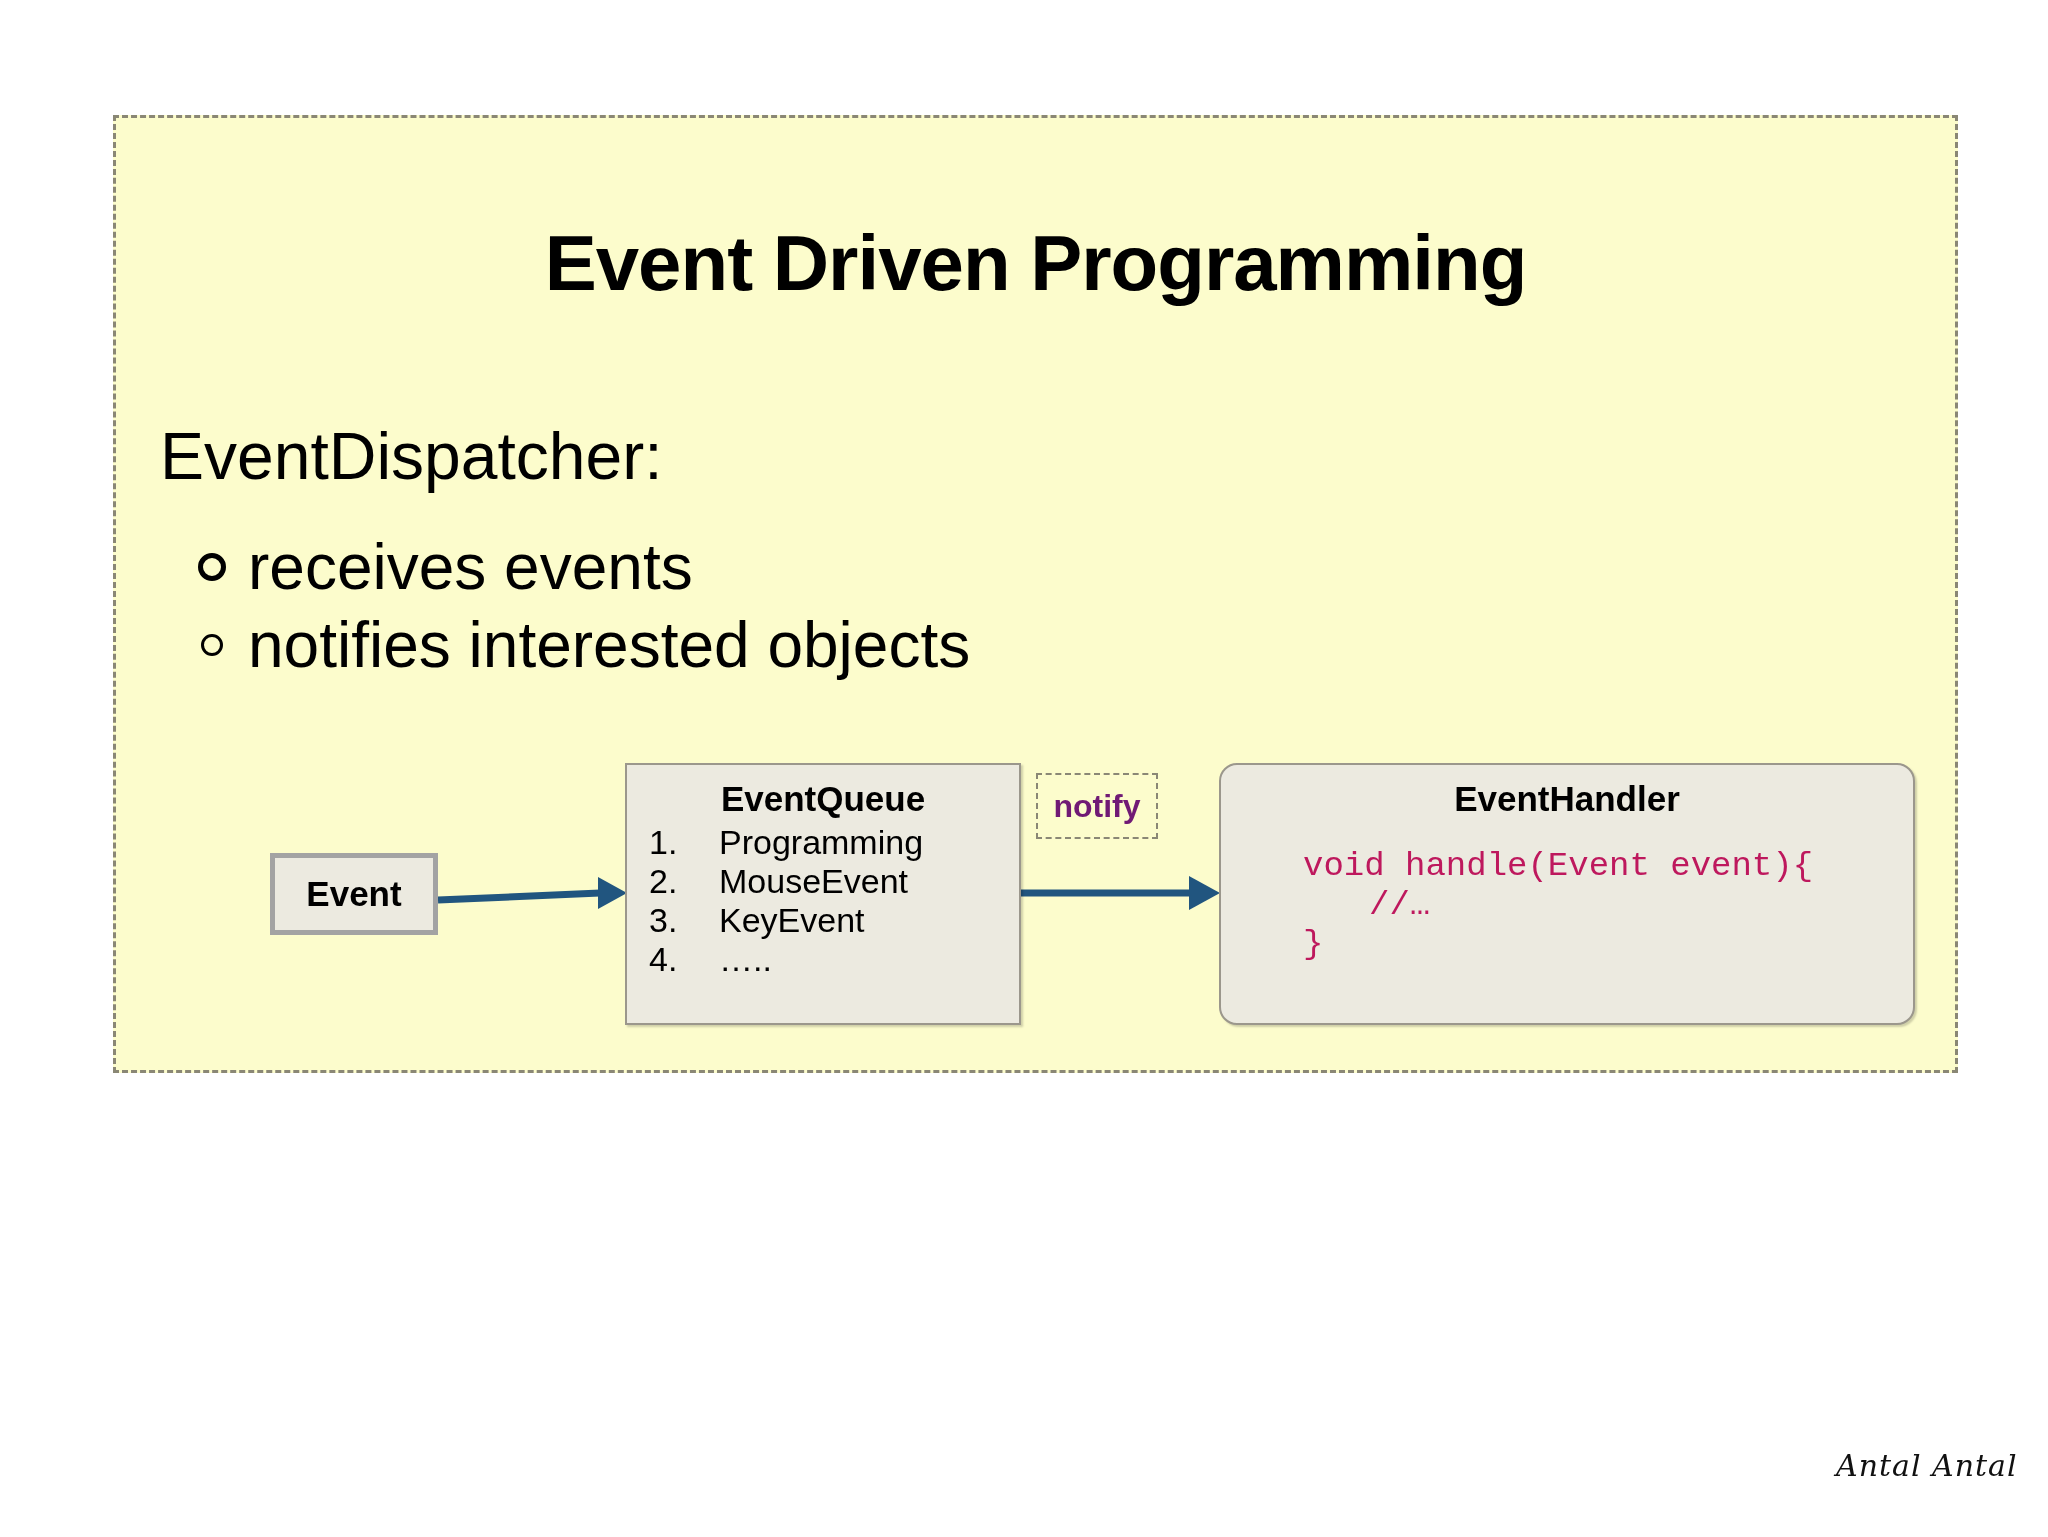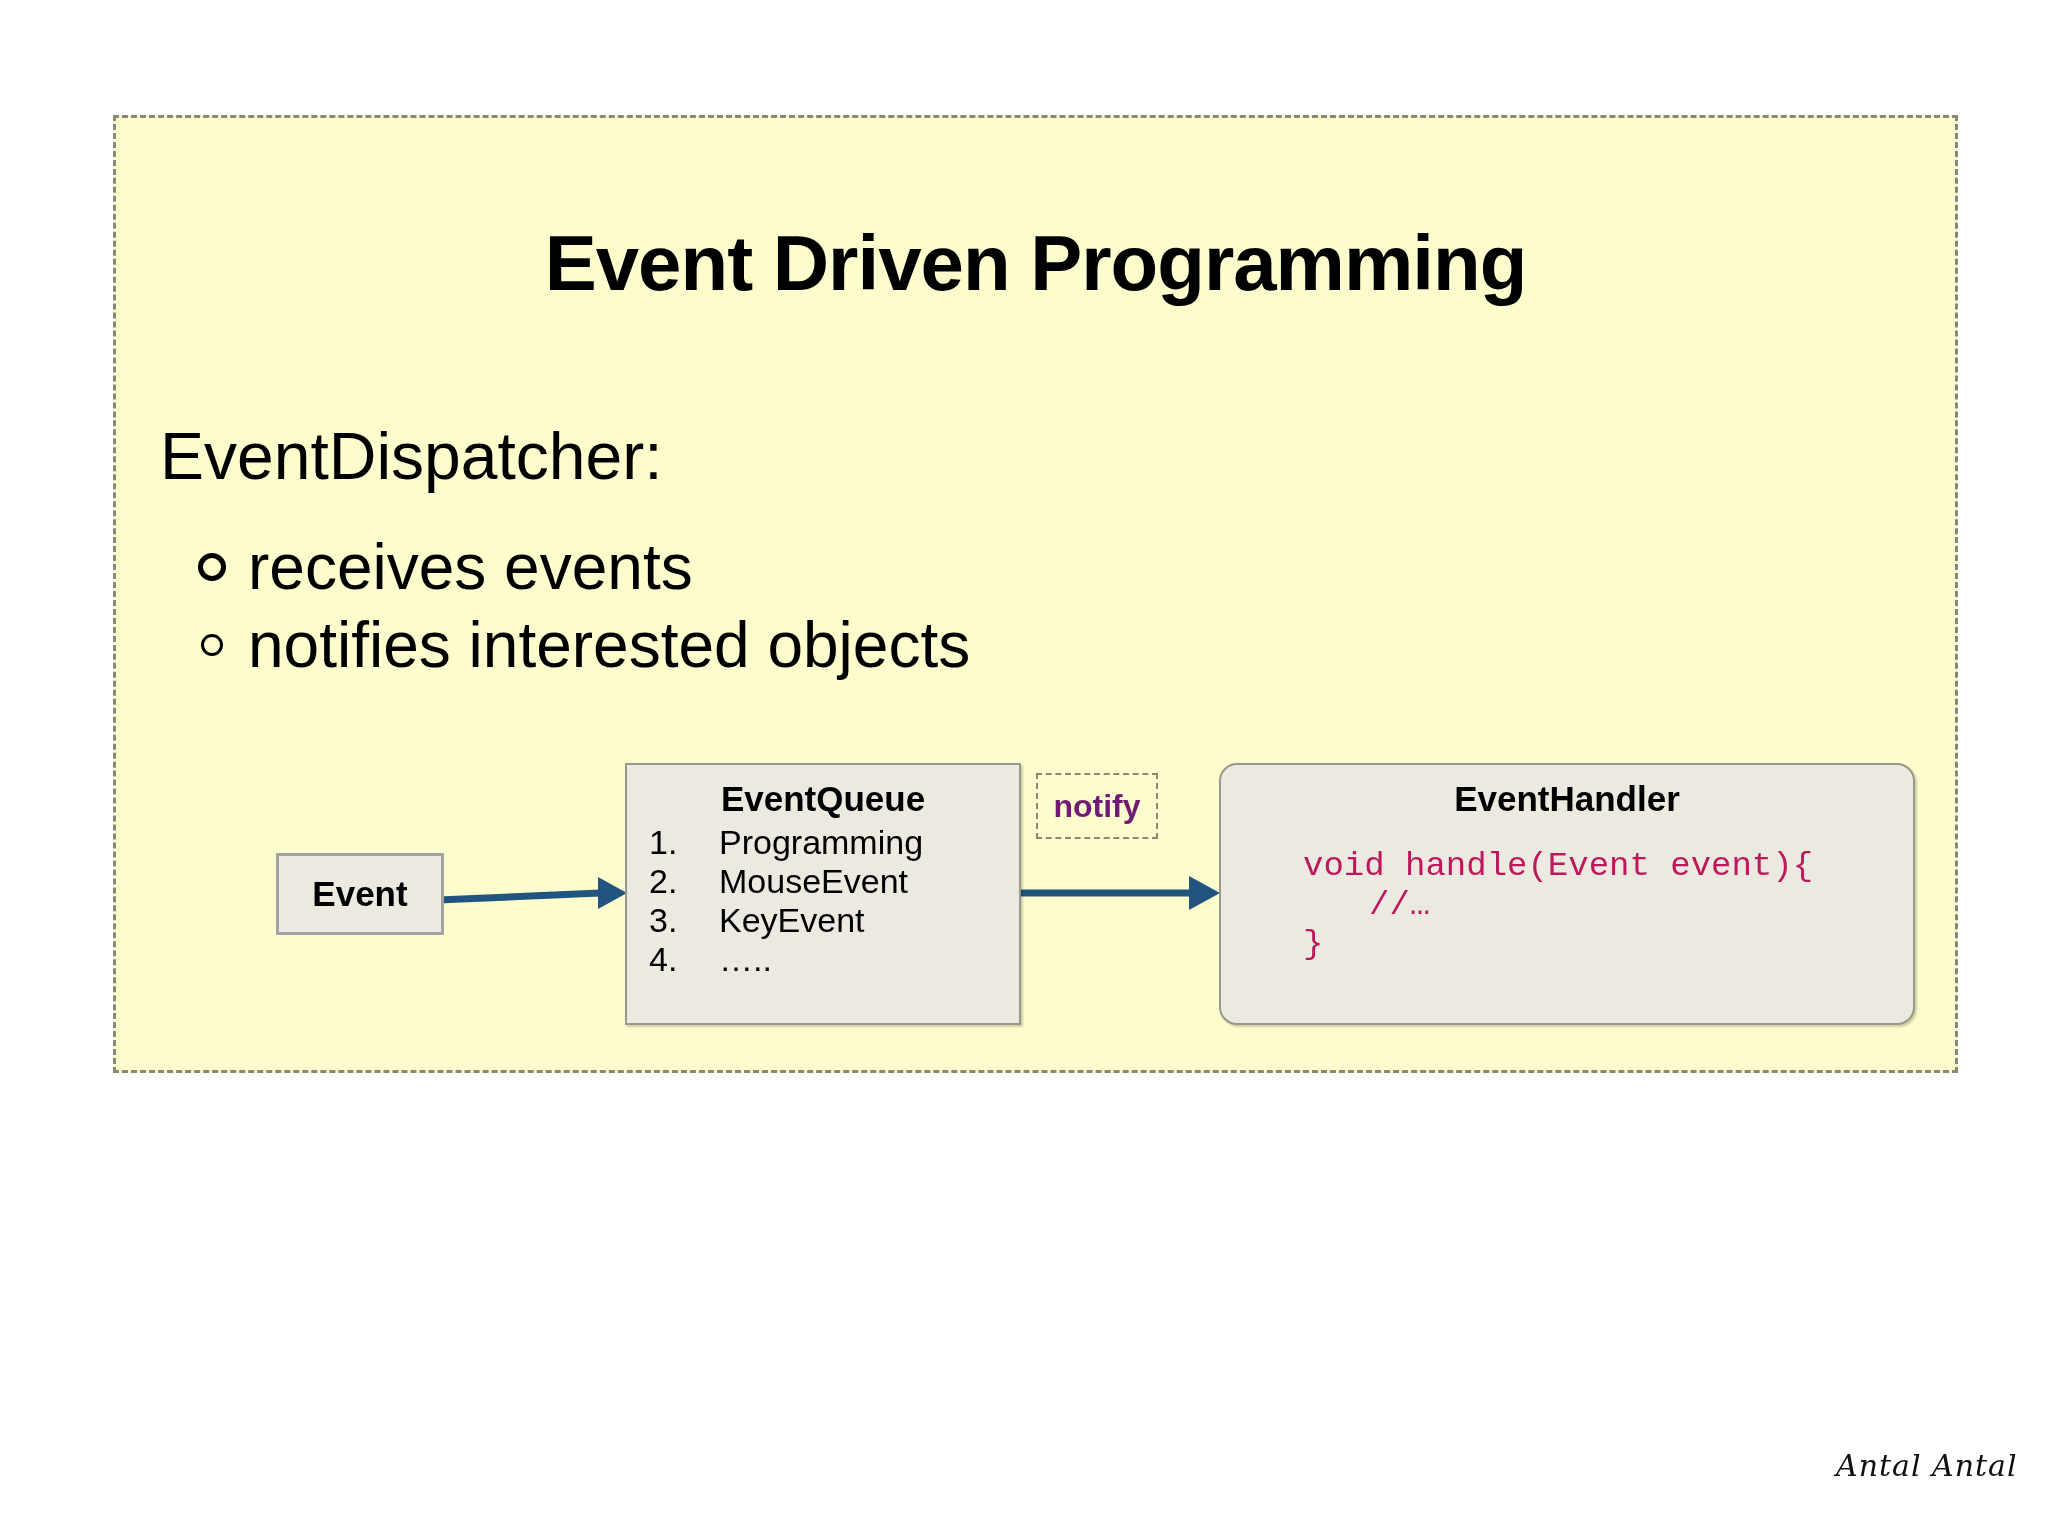--- a/index.html
+++ b/index.html
@@ -97,21 +97,21 @@
     width: 1845px;
     height: 1250px;
     pointer-events: none;
   }
 
   .node-box {
     position: absolute;
     background: #eceae0;
     box-sizing: border-box;
   }
-  .node-box.plain-border { border: 3px solid #a3a3a3; margin-left: 6px; }
+  .node-box.plain-border { border: 5px solid #a3a3a3; }
   .node-box.gray-border {
     border: 2px solid #9b978c;
     box-shadow: 2px 2px 2px rgba(0,0,0,0.18);
   }
 
   
   #event-box {
     left: 154px;
     top: 735px;
     width: 168px;

